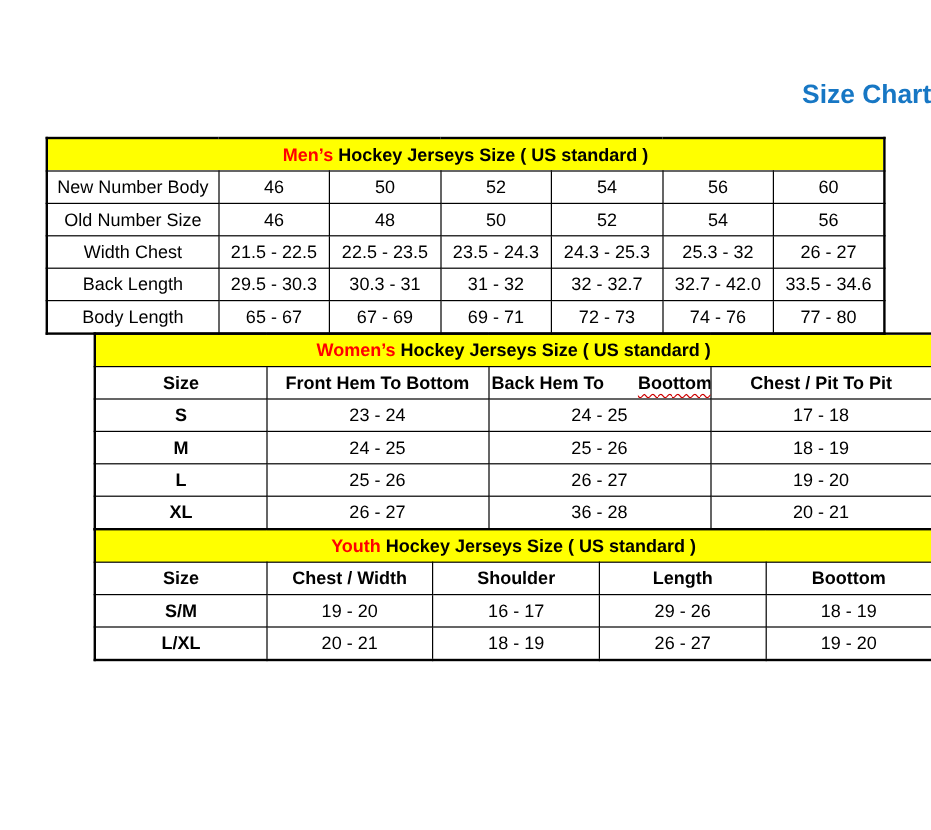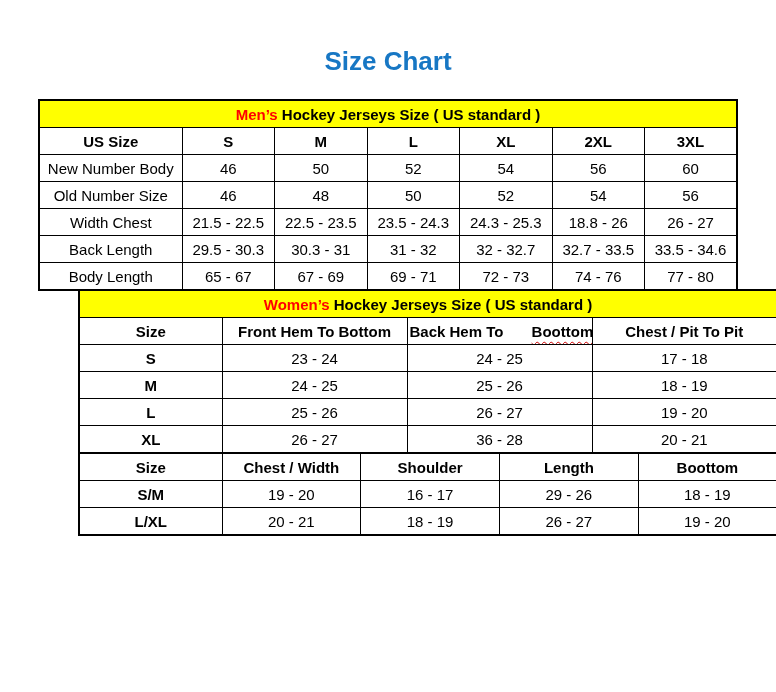--- a/index.html
+++ b/index.html
@@ -6,23 +6,23 @@
     margin: 0;
     padding: 0;
     background: #ffffff;
     width: 776px;
     height: 692px;
     overflow: hidden;
     font-family: "Liberation Sans", sans-serif;
     color: #000000;
   }
   .page-title {
-    margin: 46px 0 22px 0;
-    text-align: center;
-    font-size: 26px;
+    margin: 66px 0 22px 0;
+    text-align: right;
+    font-size: 22px;
     line-height: 1.2;
     font-weight: bold;
     color: #1777C4;
     letter-spacing: 0px;
   }
   .tables-wrap {
     width: 700px;
     margin: 0 auto;
   }
   table.sec {
@@ -80,29 +80,20 @@
         <col>
         <col>
         <col>
         <col>
         <col>
       </colgroup>
       <tbody>
         <tr>
           <td colspan="7" class="section-title"><span class="hl">Men’s</span><span> Hockey Jerseys Size ( US standard )</span></td>
         </tr>
-        <tr class="header-row">
-          <td>US Size</td>
-          <td>S</td>
-          <td>M</td>
-          <td>L</td>
-          <td>XL</td>
-          <td>2XL</td>
-          <td>3XL</td>
-        </tr>
         <tr>
           <td>New Number Body</td>
           <td>46</td>
           <td>50</td>
           <td>52</td>
           <td>54</td>
           <td>56</td>
           <td>60</td>
         </tr>
         <tr>
@@ -113,30 +104,30 @@
           <td>52</td>
           <td>54</td>
           <td>56</td>
         </tr>
         <tr>
           <td>Width Chest</td>
           <td>21.5 - 22.5</td>
           <td>22.5 - 23.5</td>
           <td>23.5 - 24.3</td>
           <td>24.3 - 25.3</td>
-          <td>18.8 - 26</td>
+          <td>25.3 - 32</td>
           <td>26 - 27</td>
         </tr>
         <tr>
           <td>Back Length</td>
           <td>29.5 - 30.3</td>
           <td>30.3 - 31</td>
           <td>31 - 32</td>
           <td>32 - 32.7</td>
-          <td>32.7 - 33.5</td>
+          <td>32.7 - 42.0</td>
           <td>33.5 - 34.6</td>
         </tr>
         <tr>
           <td>Body Length</td>
           <td>65 - 67</td>
           <td>67 - 69</td>
           <td>69 - 71</td>
           <td>72 - 73</td>
           <td>74 - 76</td>
           <td>77 - 80</td>
@@ -188,20 +179,23 @@
     </table>
     <table class="sec">
       <colgroup>
         <col class="label-col">
         <col>
         <col>
         <col>
         <col>
       </colgroup>
       <tbody>
+        <tr>
+          <td colspan="5" class="section-title"><span class="hl">Youth</span><span> Hockey Jerseys Size ( US standard )</span></td>
+        </tr>
         <tr class="header-row">
           <td>Size</td>
           <td>Chest / Width</td>
           <td>Shoulder</td>
           <td>Length</td>
           <td>Boottom</td>
         </tr>
         <tr>
           <td class="b">S/M</td>
           <td>19 - 20</td>

